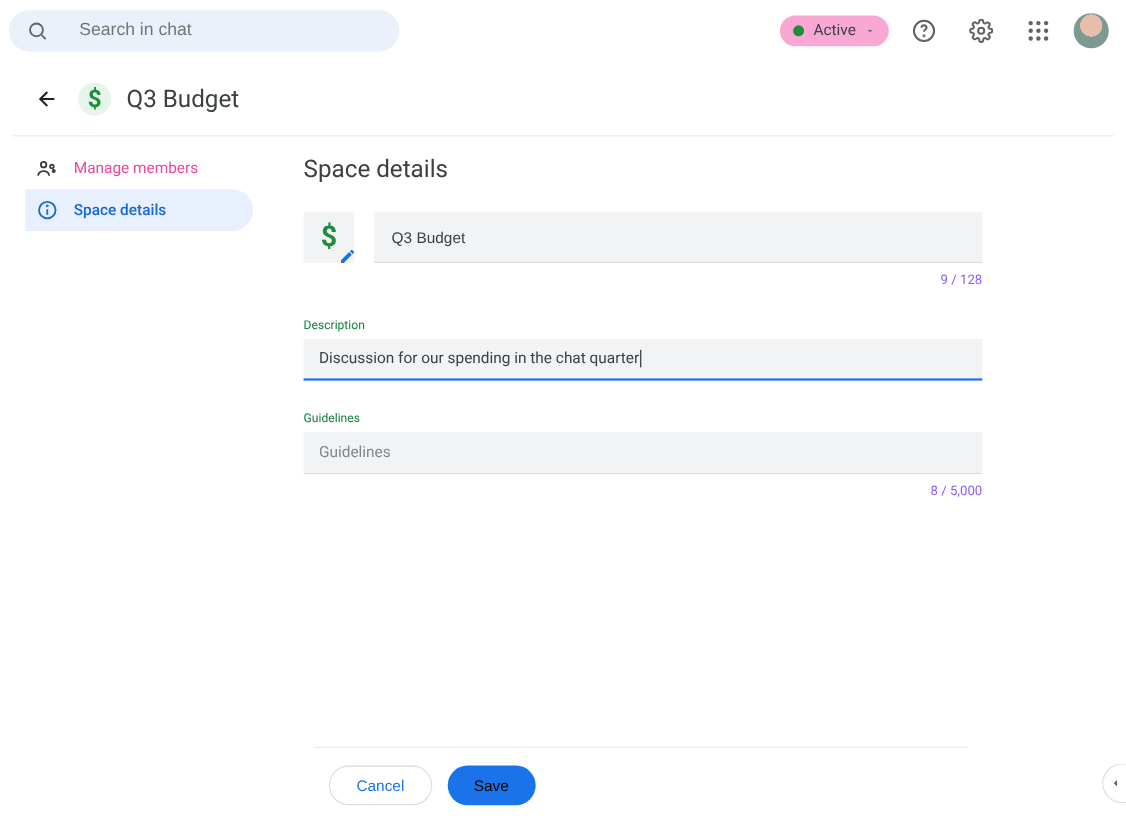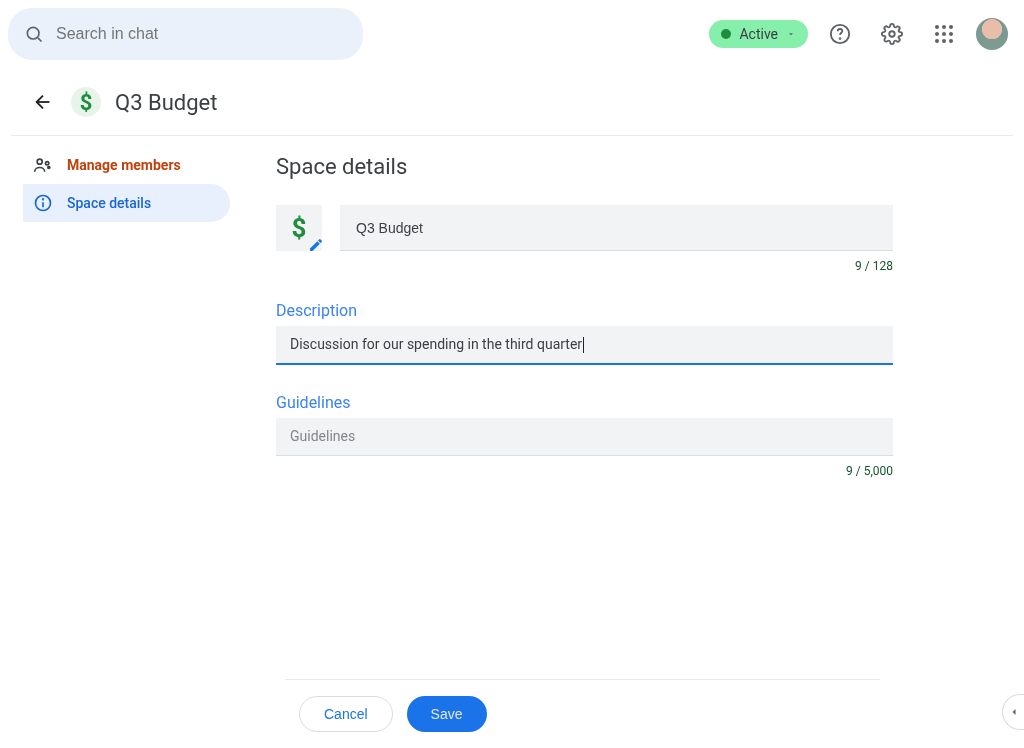--- a/index.html
+++ b/index.html
@@ -1,53 +1,53 @@
 <!DOCTYPE html>
 <html><head>
 <meta charset="utf-8">
 <style>
   * { box-sizing: border-box; margin: 0; padding: 0; }
   body { font-family: "Google Sans", Roboto, Arial, sans-serif; background: #fff; color: #202124; width: 1024px; height: 748px; overflow: hidden; position: relative; }
   .top-bar { display: flex; align-items: center; padding: 8px 16px 8px 8px; gap: 12px; }
-  .search-wrap { flex: 1; display: flex; align-items: center; background: #eaf1fb; border-radius: 24px; height: 52px; padding: 0 16px; gap: 12px; max-width: 690px; }
+  .search-wrap { flex: 1; display: flex; align-items: center; background: #eaf1fb; border-radius: 24px; height: 38px; padding: 0 16px; gap: 28px; max-width: 690px; }
   .search-wrap input { border: none; background: transparent; outline: none; font-size: 16px; color: #5f6368; flex: 1; }
-  .status-chip { display: flex; align-items: center; gap: 8px; background: #86efac; border-radius: 20px; padding: 6px 12px; font-size: 14px; color: #3c4043; cursor: pointer; }
+  .status-chip { display: flex; align-items: center; gap: 8px; background: #f9a8d4; border-radius: 20px; padding: 6px 12px; font-size: 14px; color: #3c4043; cursor: pointer; }
   .status-dot { width: 10px; height: 10px; background: #1e8e3e; border-radius: 50%; }
   .icon-btn { width: 40px; height: 40px; display: flex; align-items: center; justify-content: center; border-radius: 50%; cursor: pointer; color: #5f6368; }
   .apps-grid { display: grid; grid-template-columns: repeat(3, 4px); grid-template-rows: repeat(3, 4px); gap: 3px; }
   .apps-grid span { width: 4px; height: 4px; background: #5f6368; border-radius: 50%; }
   .avatar { width: 32px; height: 32px; border-radius: 50%; background: radial-gradient(circle at 50% 35%, #e8beab 0 38%, transparent 39%), linear-gradient(#7c9a92,#7c9a92); background-color:#b0b0b0; cursor: pointer; }
   .card { margin: 4px 10px 0 10px; border: 1px solid #fff; border-radius: 16px 16px 0 0; box-shadow: 0 0 0 rgba(0,0,0,0); background: #fff; }
   .header-row { display: flex; align-items: center; gap: 14px; padding: 14px 18px 18px 18px; border-bottom: 1px solid #e8eaed; }
   .back-btn { width: 28px; height: 28px; display:flex; align-items:center; justify-content:center; cursor:pointer; color:#202124; }
   .space-icon { width: 30px; height: 30px; display:flex; align-items:center; justify-content:center; border-radius:50%; background:#e6f4ea; color:#1e8e3e; font-size:22px; font-weight:bold; }
   .space-title { font-size: 22px; font-weight: 400; color:#3c4043; }
   .body { display:flex; }
   .sidebar { width: 225px; padding: 10px 6px 0 12px; }
-  .side-item { display:flex; align-items:center; gap:14px; height:38px; padding:0 10px; border-radius: 0 20px 20px 0; font-size:14px; color:#c2410c; cursor:pointer;font-weight:bold; }
+  .side-item { display:flex; align-items:center; gap:14px; height:38px; padding:0 10px; border-radius: 0 20px 20px 0; font-size:14px; color:#ec4899; cursor:pointer; }
   .side-item.active { background:#e8f0fe; color:#1967d2; font-weight:500; }
   .side-icon { width:20px; height:20px; display:flex; align-items:center; justify-content:center; color:inherit; }
   .main { flex:1; padding: 18px 120px 0 40px; }
   .main h1 { font-size: 22px; font-weight:400; color:#3c4043; margin-bottom: 26px; }
   .name-row { display:flex; gap:18px; align-items:flex-start; }
   .icon-edit { width:46px; height:46px; background:#f1f3f4; display:flex; align-items:center; justify-content:center; position:relative; cursor:pointer; }
   .icon-edit .dollar { color:#1e8e3e; font-size:26px; font-weight:bold; }
   .icon-edit .pencil { position:absolute; right:-2px; bottom:-2px; color:#1a73e8; }
   .field { flex:1; background:#f1f3f4; border-bottom:1px solid #dadce0; height:46px; display:flex; align-items:center; padding:0 16px; font-size:14px; color:#3c4043; }
   .field input { border:none; background:transparent; outline:none; font-size:14px; color:#3c4043; width:100%; }
-  .counter { font-size:12px; color:#14532d; text-align:right; margin-top:8px; }
-  .section-label { font-size:16px; color:#3b82f6; margin-top:28px; margin-bottom:6px; }
+  .counter { font-size:12px; color:#8b5cf6; text-align:right; margin-top:8px; }
+  .section-label { font-size:11px; color:#15803d; margin-top:28px; margin-bottom:6px; }
   .textarea { background:#f1f3f4; border-bottom:2px solid #1a73e8; min-height:38px; padding:10px 14px; font-size:14px; color:#3c4043; }
   .textarea.plain { border-bottom:1px solid #dadce0; }
   .textarea .placeholder { color:#80868b; }
   .caret { display:inline-block; width:1px; height:16px; background:#202124; vertical-align:middle; margin-left:1px; }
   .footer { position:absolute; left:285px; right:144px; bottom:16px; border-top:1px solid #e8eaed; padding-top:16px; display:flex; gap:14px; align-items:center; padding-left:14px; }
   .btn { height:36px; padding:0 24px; border-radius:18px; font-size:14px; font-weight:500; cursor:pointer; display:flex; align-items:center; }
   .btn-cancel { background:#fff; border:1px solid #dadce0; color:#1a73e8; }
-  .btn-save { background:#1a73e8; border:none; color:#e5e5e5; }
+  .btn-save { background:#1a73e8; border:none; color:#000000; }
   .expand-tab { position:absolute; right:0; bottom:18px; width:22px; height:36px; border:1px solid #dadce0; border-right:none; border-radius:18px 0 0 18px; display:flex; align-items:center; justify-content:center; background:#fff; cursor:pointer; color:#5f6368; }
   svg { display:block; }
 </style>
 </head>
 <body>
 
 <div class="top-bar">
   <div class="search-wrap">
     <span class="side-icon">
       <svg width="20" height="20" viewBox="0 0 24 24" fill="none" stroke="#5f6368" stroke-width="2">
@@ -146,28 +146,28 @@
           </span>
         </div>
         <div class="field">
           <input value="Q3 Budget" style="">
         </div>
       </div>
       <div class="counter">9 / 128</div>
 
       <div class="section-label">Description</div>
       <div class="textarea">
-        <span>Discussion for our spending in the third quarter</span><span class="caret"></span>
+        <span>Discussion for our spending in the chat quarter</span><span class="caret"></span>
       </div>
 
       <div class="section-label">Guidelines</div>
       <div class="textarea plain">
         <span class="placeholder">Guidelines</span>
       </div>
-      <div class="counter">9 / 5,000</div>
+      <div class="counter">8 / 5,000</div>
     </div>
   </div>
 </div>
 
 <div class="footer">
   <button class="btn btn-cancel">Cancel</button>
   <button class="btn btn-save">Save</button>
 </div>
 
 <div class="expand-tab">

